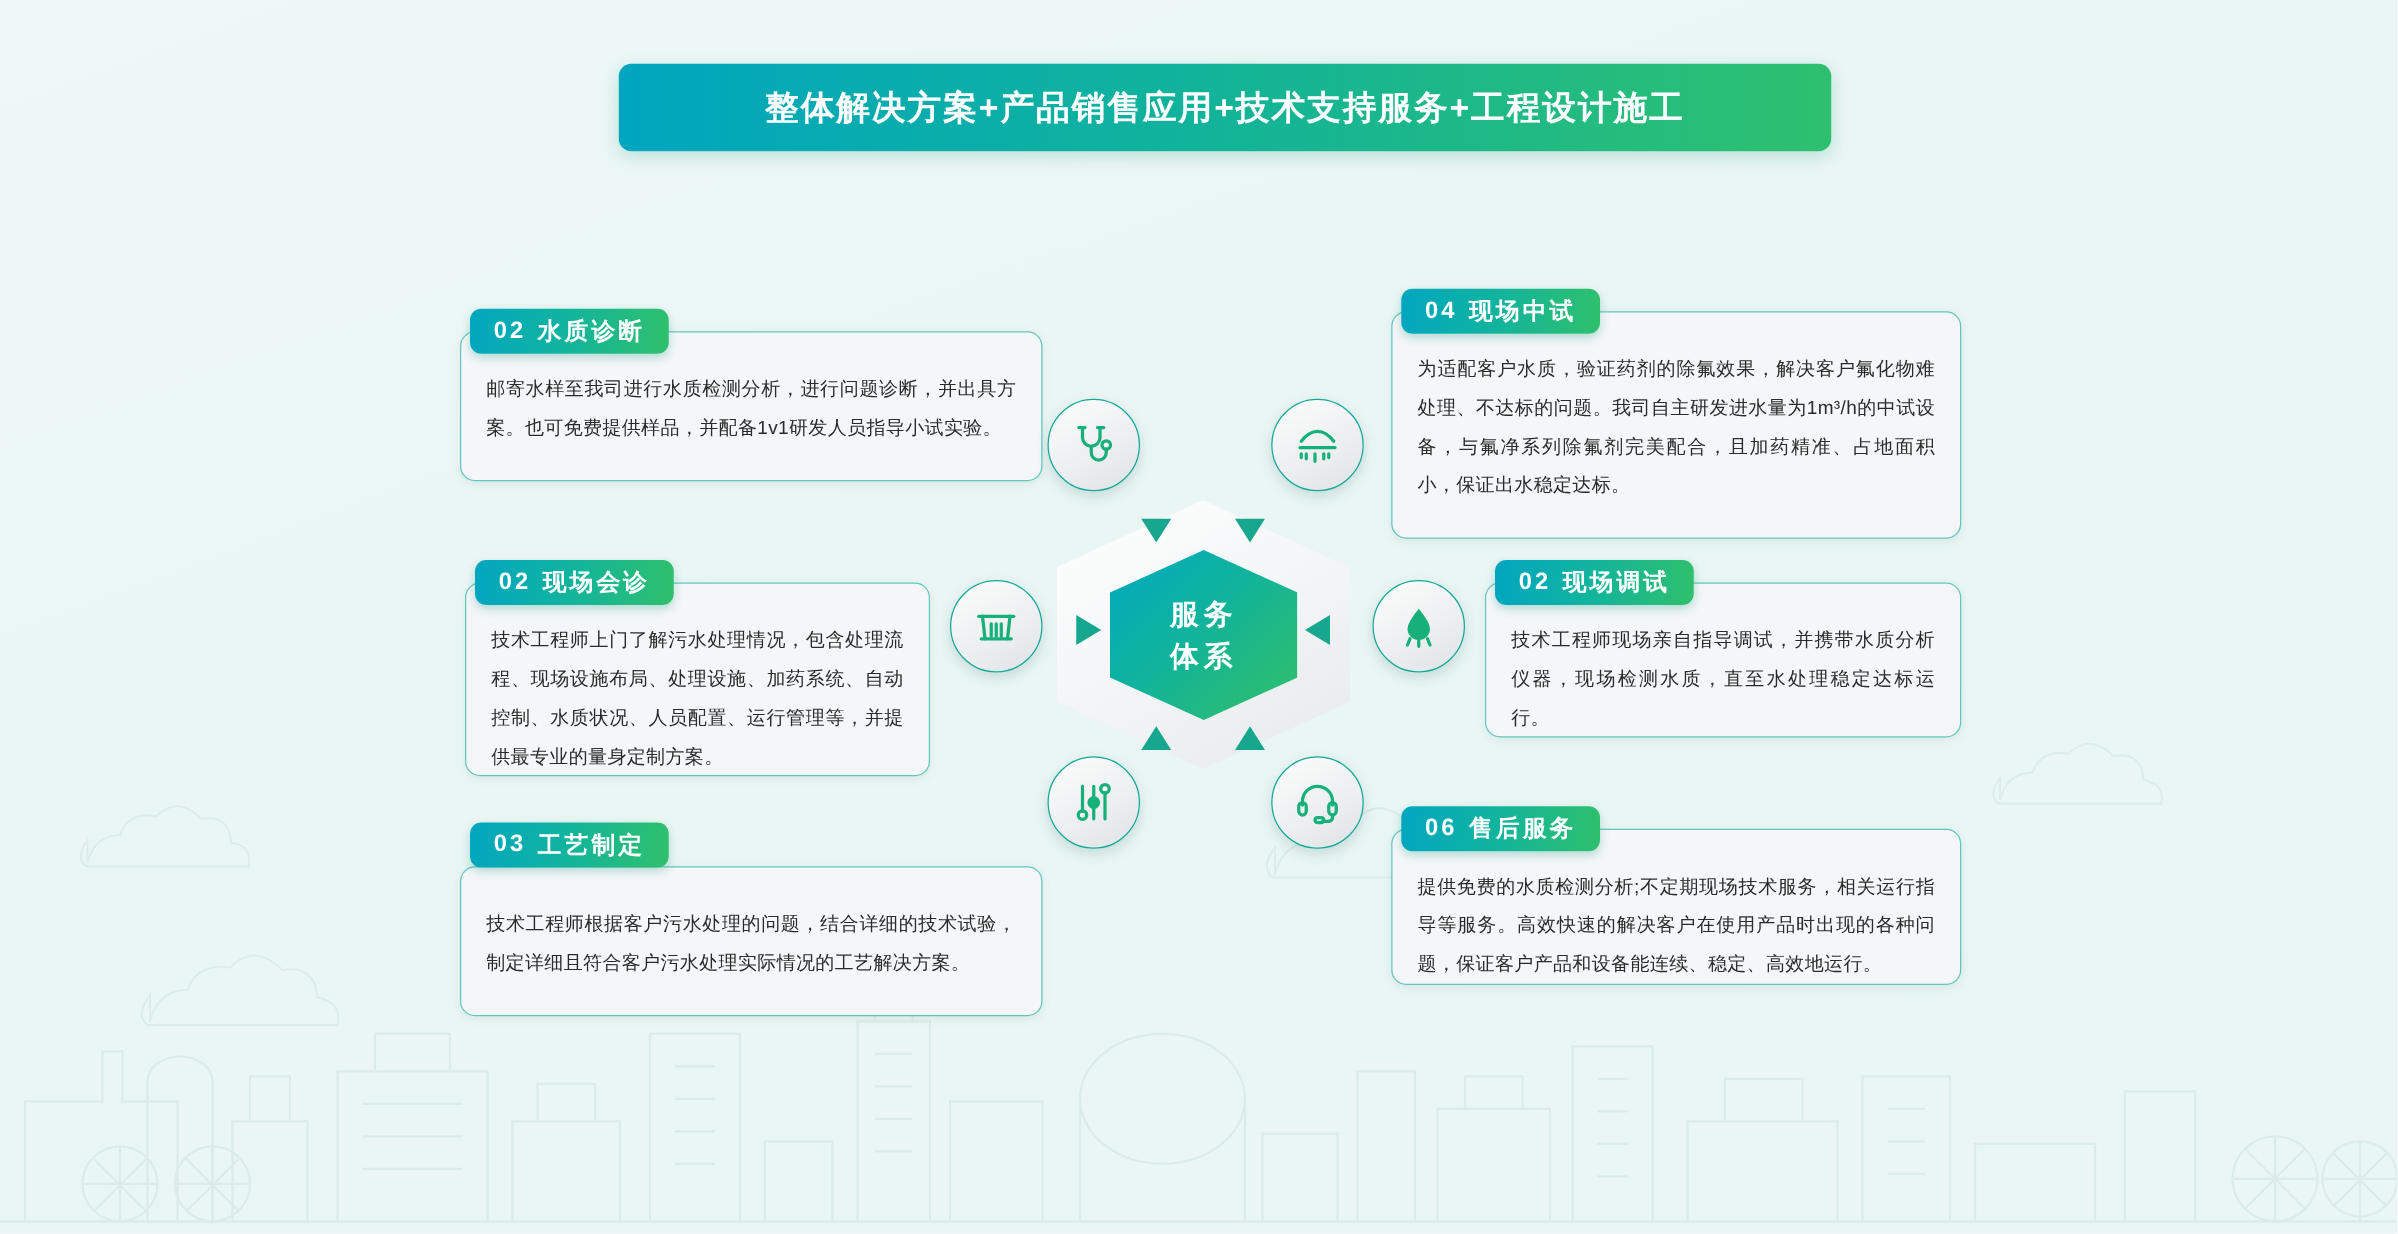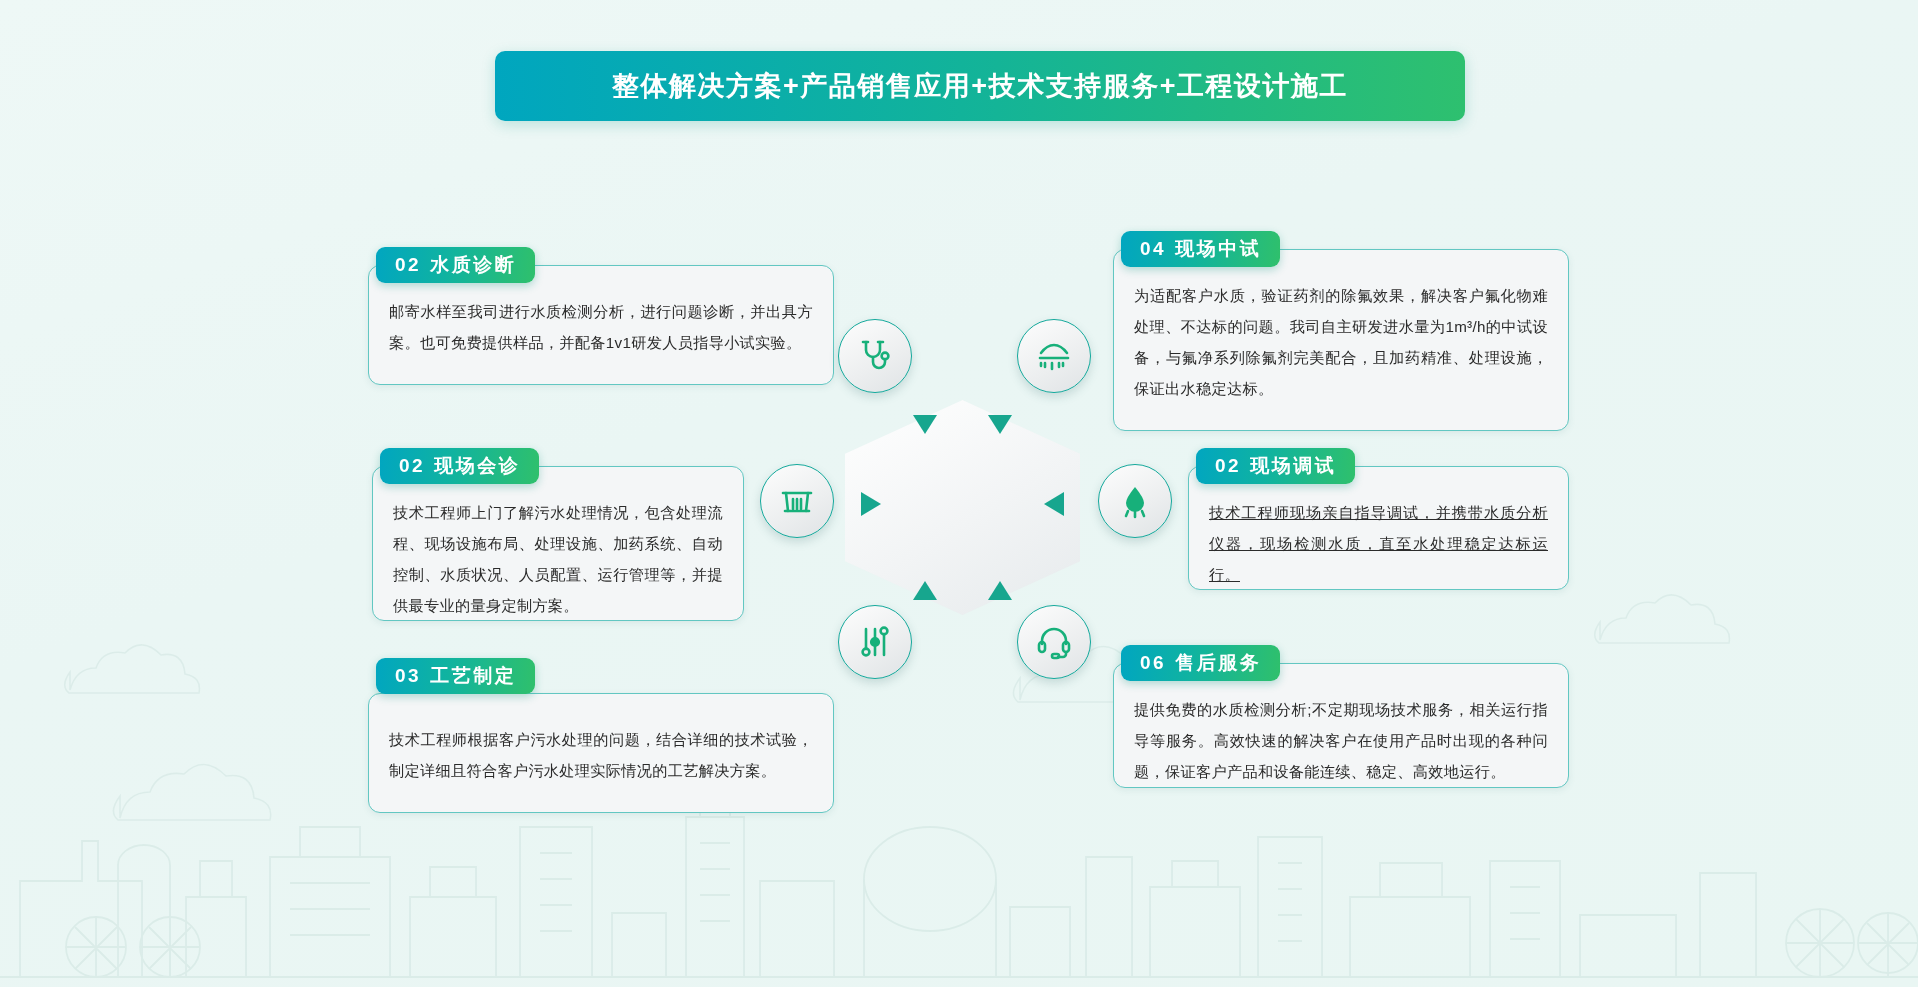--- a/index.html
+++ b/index.html
@@ -188,31 +188,31 @@
       <div class="card-text" style="height:120px;">技术工程师根据客户污水处理的问题，结合详细的技术试验，制定详细且符合客户污水处理实际情况的工艺解决方案。</div>
     </div>
     <div class="card-tab">
       <span class="num">03</span>
       <span class="label">工艺制定</span>
     </div>
   </div>
 
   <div class="card" style="left:1113px;top:231px;width:456px;">
     <div class="card-body" style="width:456px;height:182px;">
-      <div class="card-text" style="height:182px;">为适配客户水质，验证药剂的除氟效果，解决客户氟化物难处理、不达标的问题。我司自主研发进水量为1m³/h的中试设备，与氟净系列除氟剂完美配合，且加药精准、处理设施，保证出水稳定达标。</div>
+      <div class="card-text" style="height:182px;">为适配客户水质，验证药剂的除氟效果，解决客户氟化物难处理、不达标的问题。我司自主研发进水量为1m³/h的中试设备，与氟净系列除氟剂完美配合，且加药精准、占地面积小，保证出水稳定达标。</div>
     </div>
     <div class="card-tab">
       <span class="num">04</span>
       <span class="label">现场中试</span>
     </div>
   </div>
 
   <div class="card" style="left:1188px;top:448px;width:381px;">
     <div class="card-body" style="width:381px;height:124px;">
-      <div class="card-text" style="height:124px;text-decoration:underline;">技术工程师现场亲自指导调试，并携带水质分析仪器，现场检测水质，直至水处理稳定达标运行。</div>
+      <div class="card-text" style="height:124px;">技术工程师现场亲自指导调试，并携带水质分析仪器，现场检测水质，直至水处理稳定达标运行。</div>
     </div>
     <div class="card-tab">
       <span class="num">02</span>
       <span class="label">现场调试</span>
     </div>
   </div>
 
   <div class="card" style="left:1113px;top:645px;width:456px;">
     <div class="card-body" style="width:456px;height:125px;">
       <div class="card-text" style="height:153px;">提供免费的水质检测分析;不定期现场技术服务，相关运行指导等服务。高效快速的解决客户在使用产品时出现的各种问题，保证客户产品和设备能连续、稳定、高效地运行。</div>
@@ -282,20 +282,24 @@
         <rect x="5" y="20" width="6" height="10" rx="3"></rect>
         <rect x="29" y="20" width="6" height="10" rx="3"></rect>
         <path d="M32 30 v2 a3 3 0 0 1 -3 3 h-5"></path>
         <rect x="18" y="32" width="7" height="4" rx="2"></rect>
       </g>
     </svg>
   </div>
 
   <div class="hex-wrap">
     <div class="hex-outer"></div>
+    <div class="hex-inner">
+      <span>服务</span>
+      <span>体系</span>
+    </div>
     <svg width="235" height="215" viewBox="0 0 235 215" style="position:absolute;left:0;top:0;">
       <g fill="#17a68e">
         <polygon points="68,15 92,15 80,34"></polygon>
         <polygon points="143,15 167,15 155,34"></polygon>
         <polygon points="68,200 92,200 80,181"></polygon>
         <polygon points="143,200 167,200 155,181"></polygon>
         <polygon points="16,92 16,116 36,104"></polygon>
         <polygon points="219,92 219,116 199,104"></polygon>
       </g>
     </svg>

